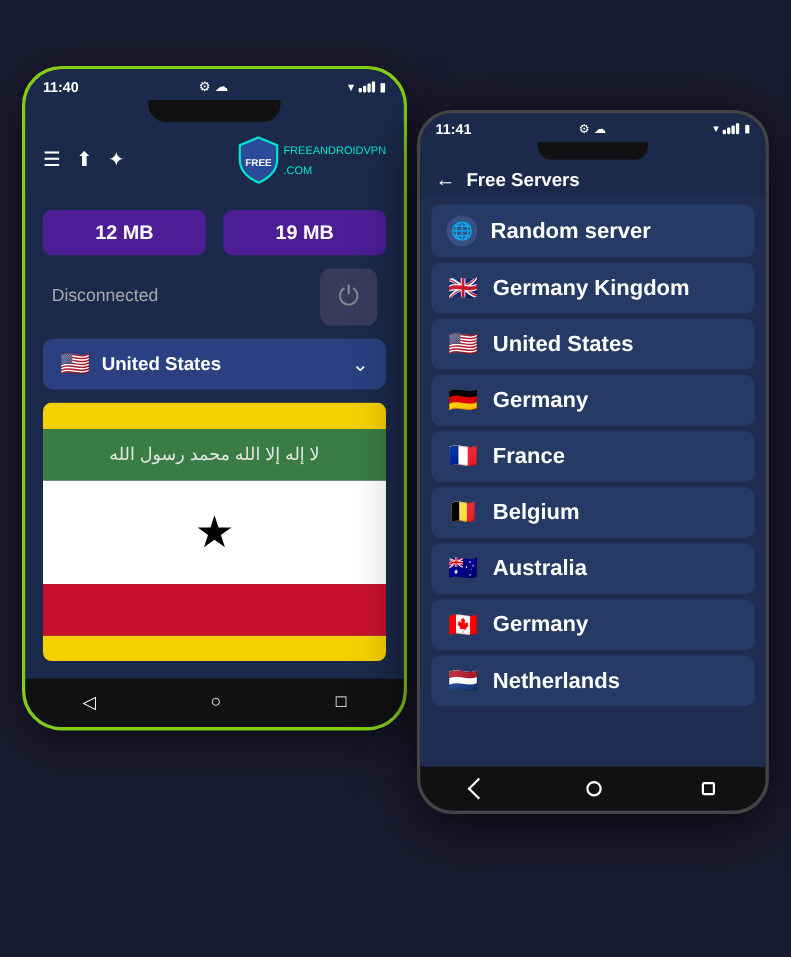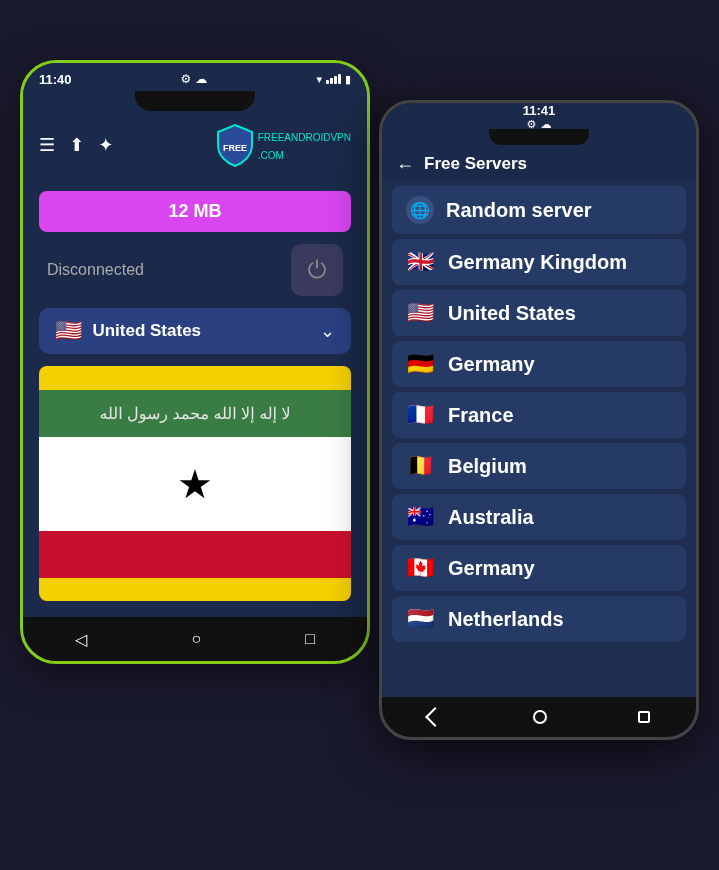--- a/index.html
+++ b/index.html
@@ -127,21 +127,21 @@
     }
 
     .data-row {
       display: flex;
       gap: 16px;
       width: 100%;
     }
 
     .data-badge {
       flex: 1;
-      background: #d946ef;
+      background: #4c1d95;
       border-radius: 8px;
       padding: 10px;
       text-align: center;
     }
 
     .data-badge span {
       color: white;
       font-size: 18px;
       font-weight: bold;
     }
@@ -301,23 +301,23 @@
       flex-direction: column;
       border-radius: 30px;
       overflow: hidden;
     }
 
     .status-bar2 {
       background: #1b2a4a;
       height: 28px;
       display: flex;
       align-items: center;
+      justify-content: space-between;
       padding: 0 14px;
       flex-shrink: 0;
-      flex-direction: column;
     }
 
     .notch2 {
       width: 100px;
       height: 16px;
       background: #111;
       border-radius: 0 0 12px 12px;
       margin: 0 auto;
       position: relative;
       top: -2px;
@@ -478,20 +478,23 @@
           <span class="logo-text">.COM</span>
         </div>
       </div>
     </div>
 
     <div class="phone1-content">
 
       <div class="data-row">
         <div class="data-badge">
           <span>12 MB</span>
+        </div>
+        <div class="data-badge">
+          <span>19 MB</span>
         </div>
       </div>
 
       <div class="disconnect-row">
         <span class="disconnect-label">Disconnected</span>
         <div class="power-btn">
           <span class="power-icon">⏻</span>
         </div>
       </div>
 

